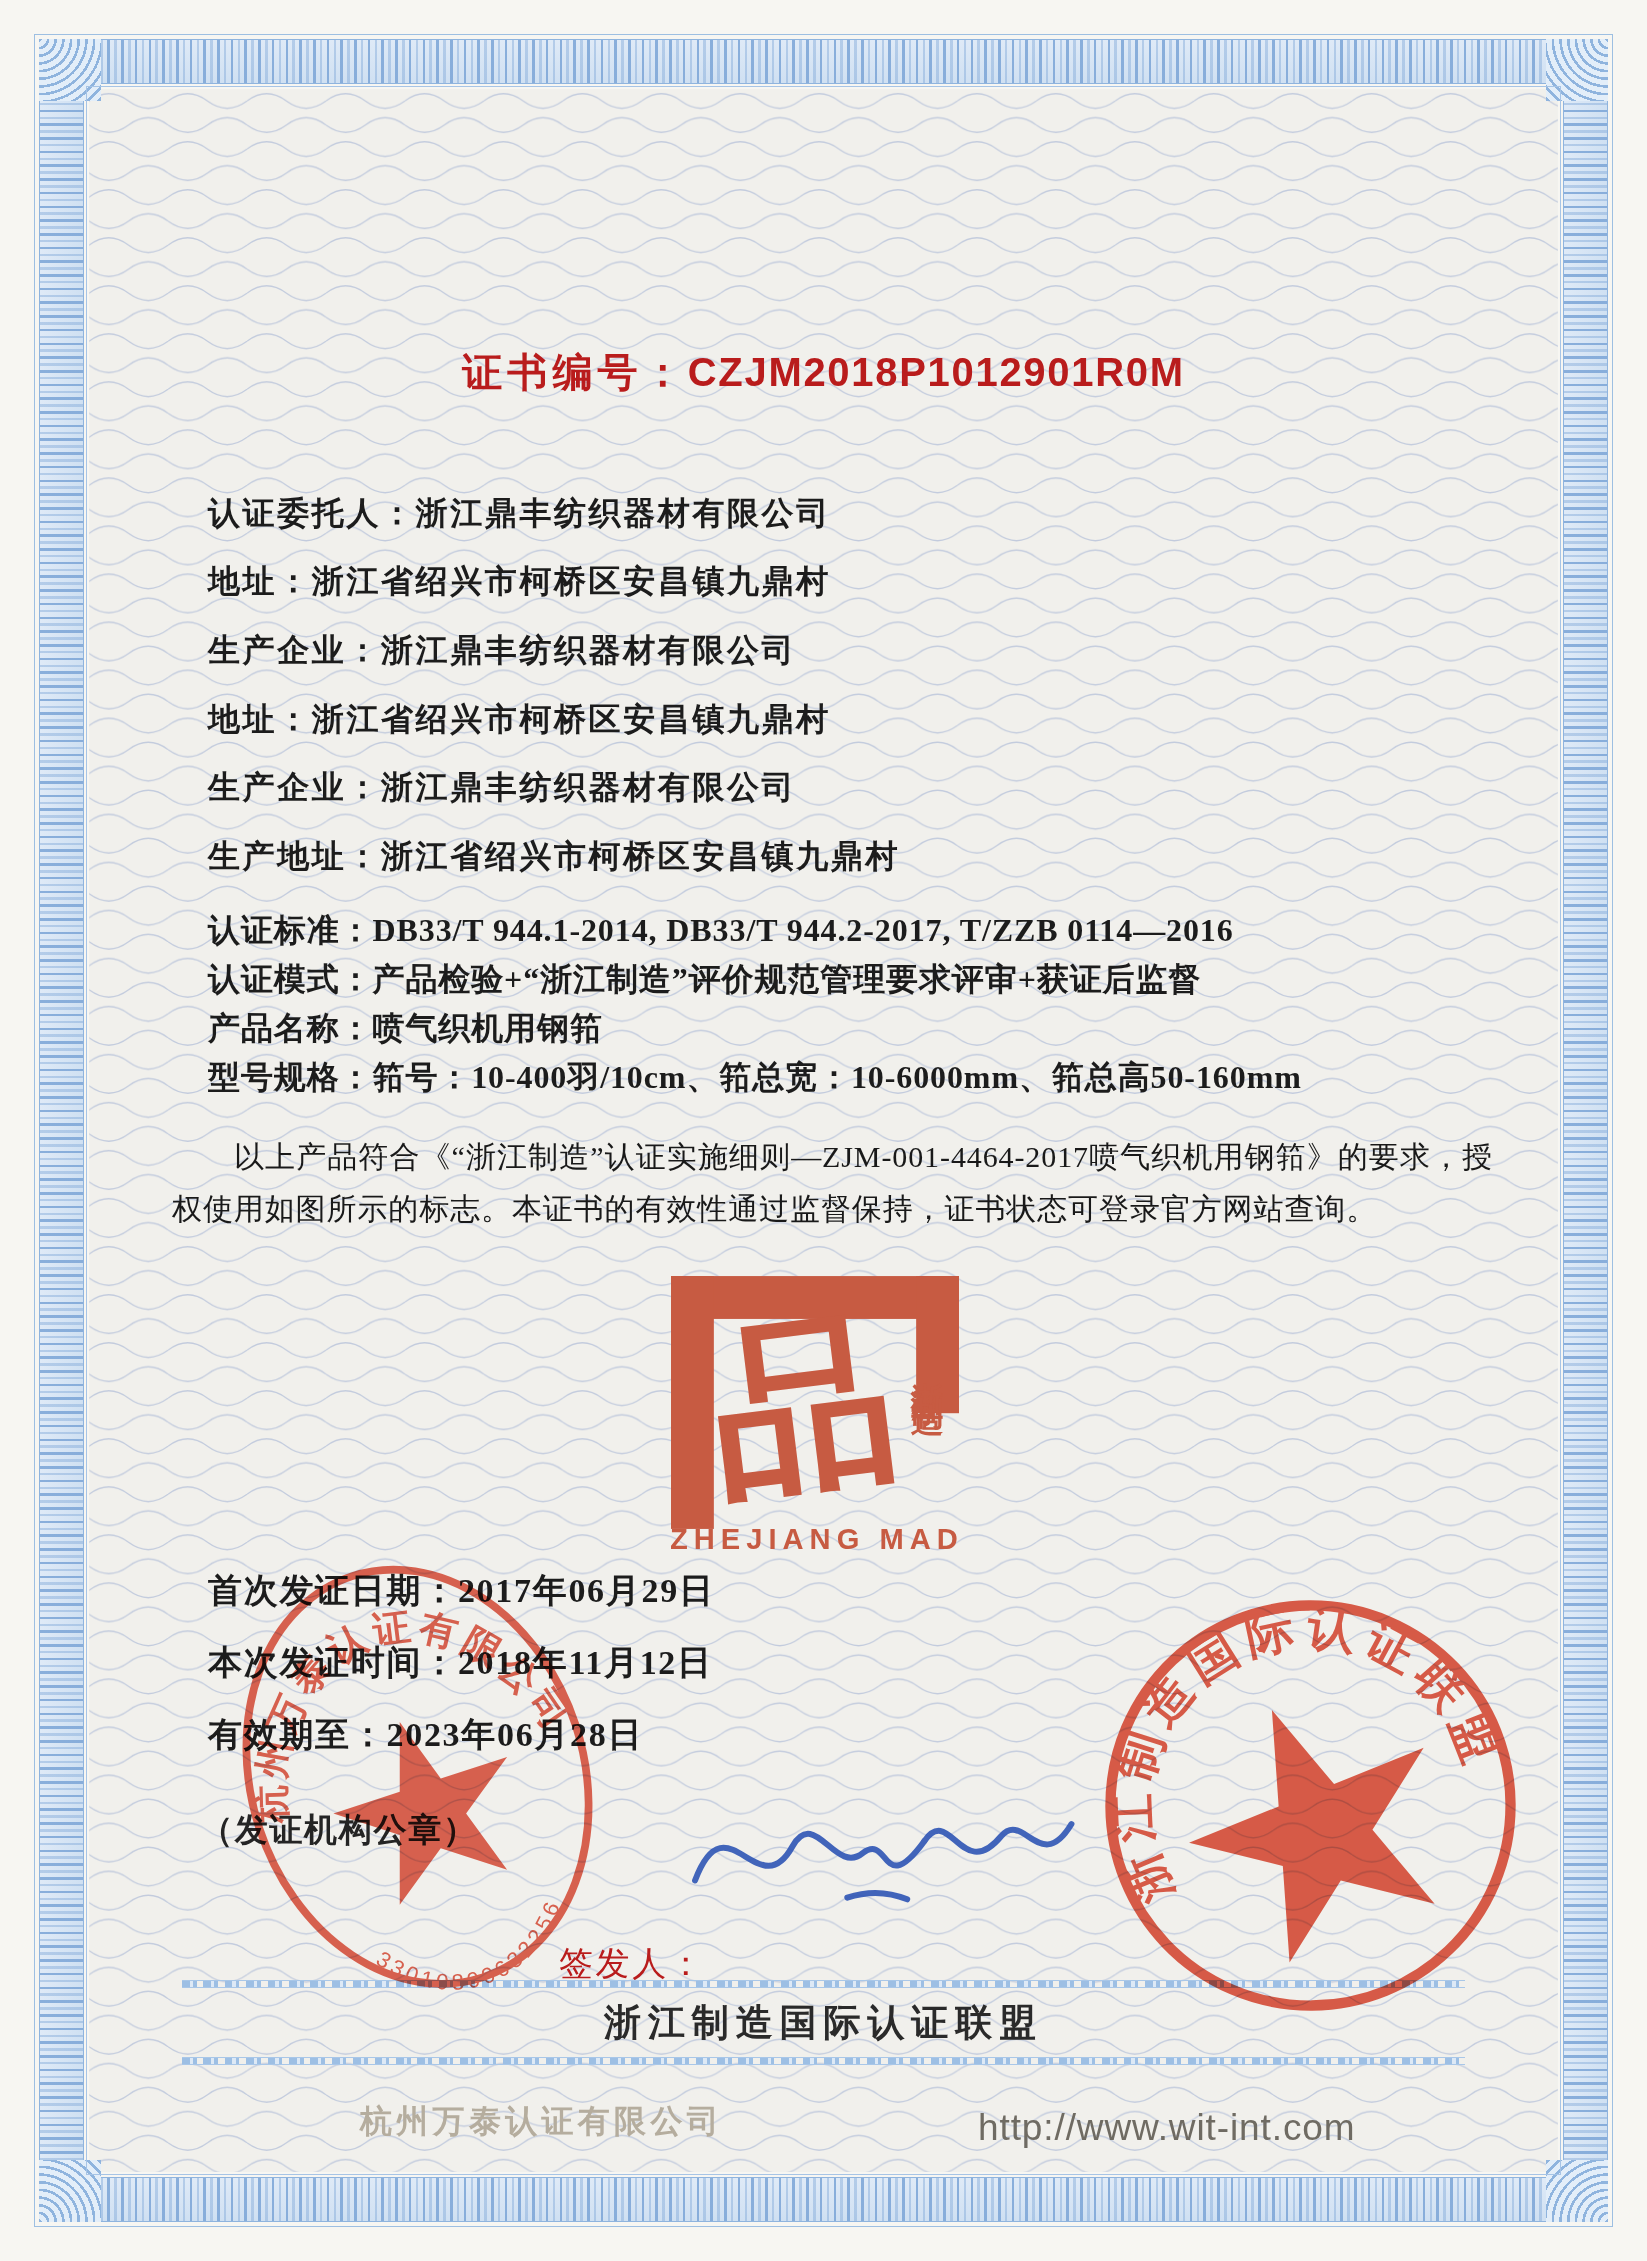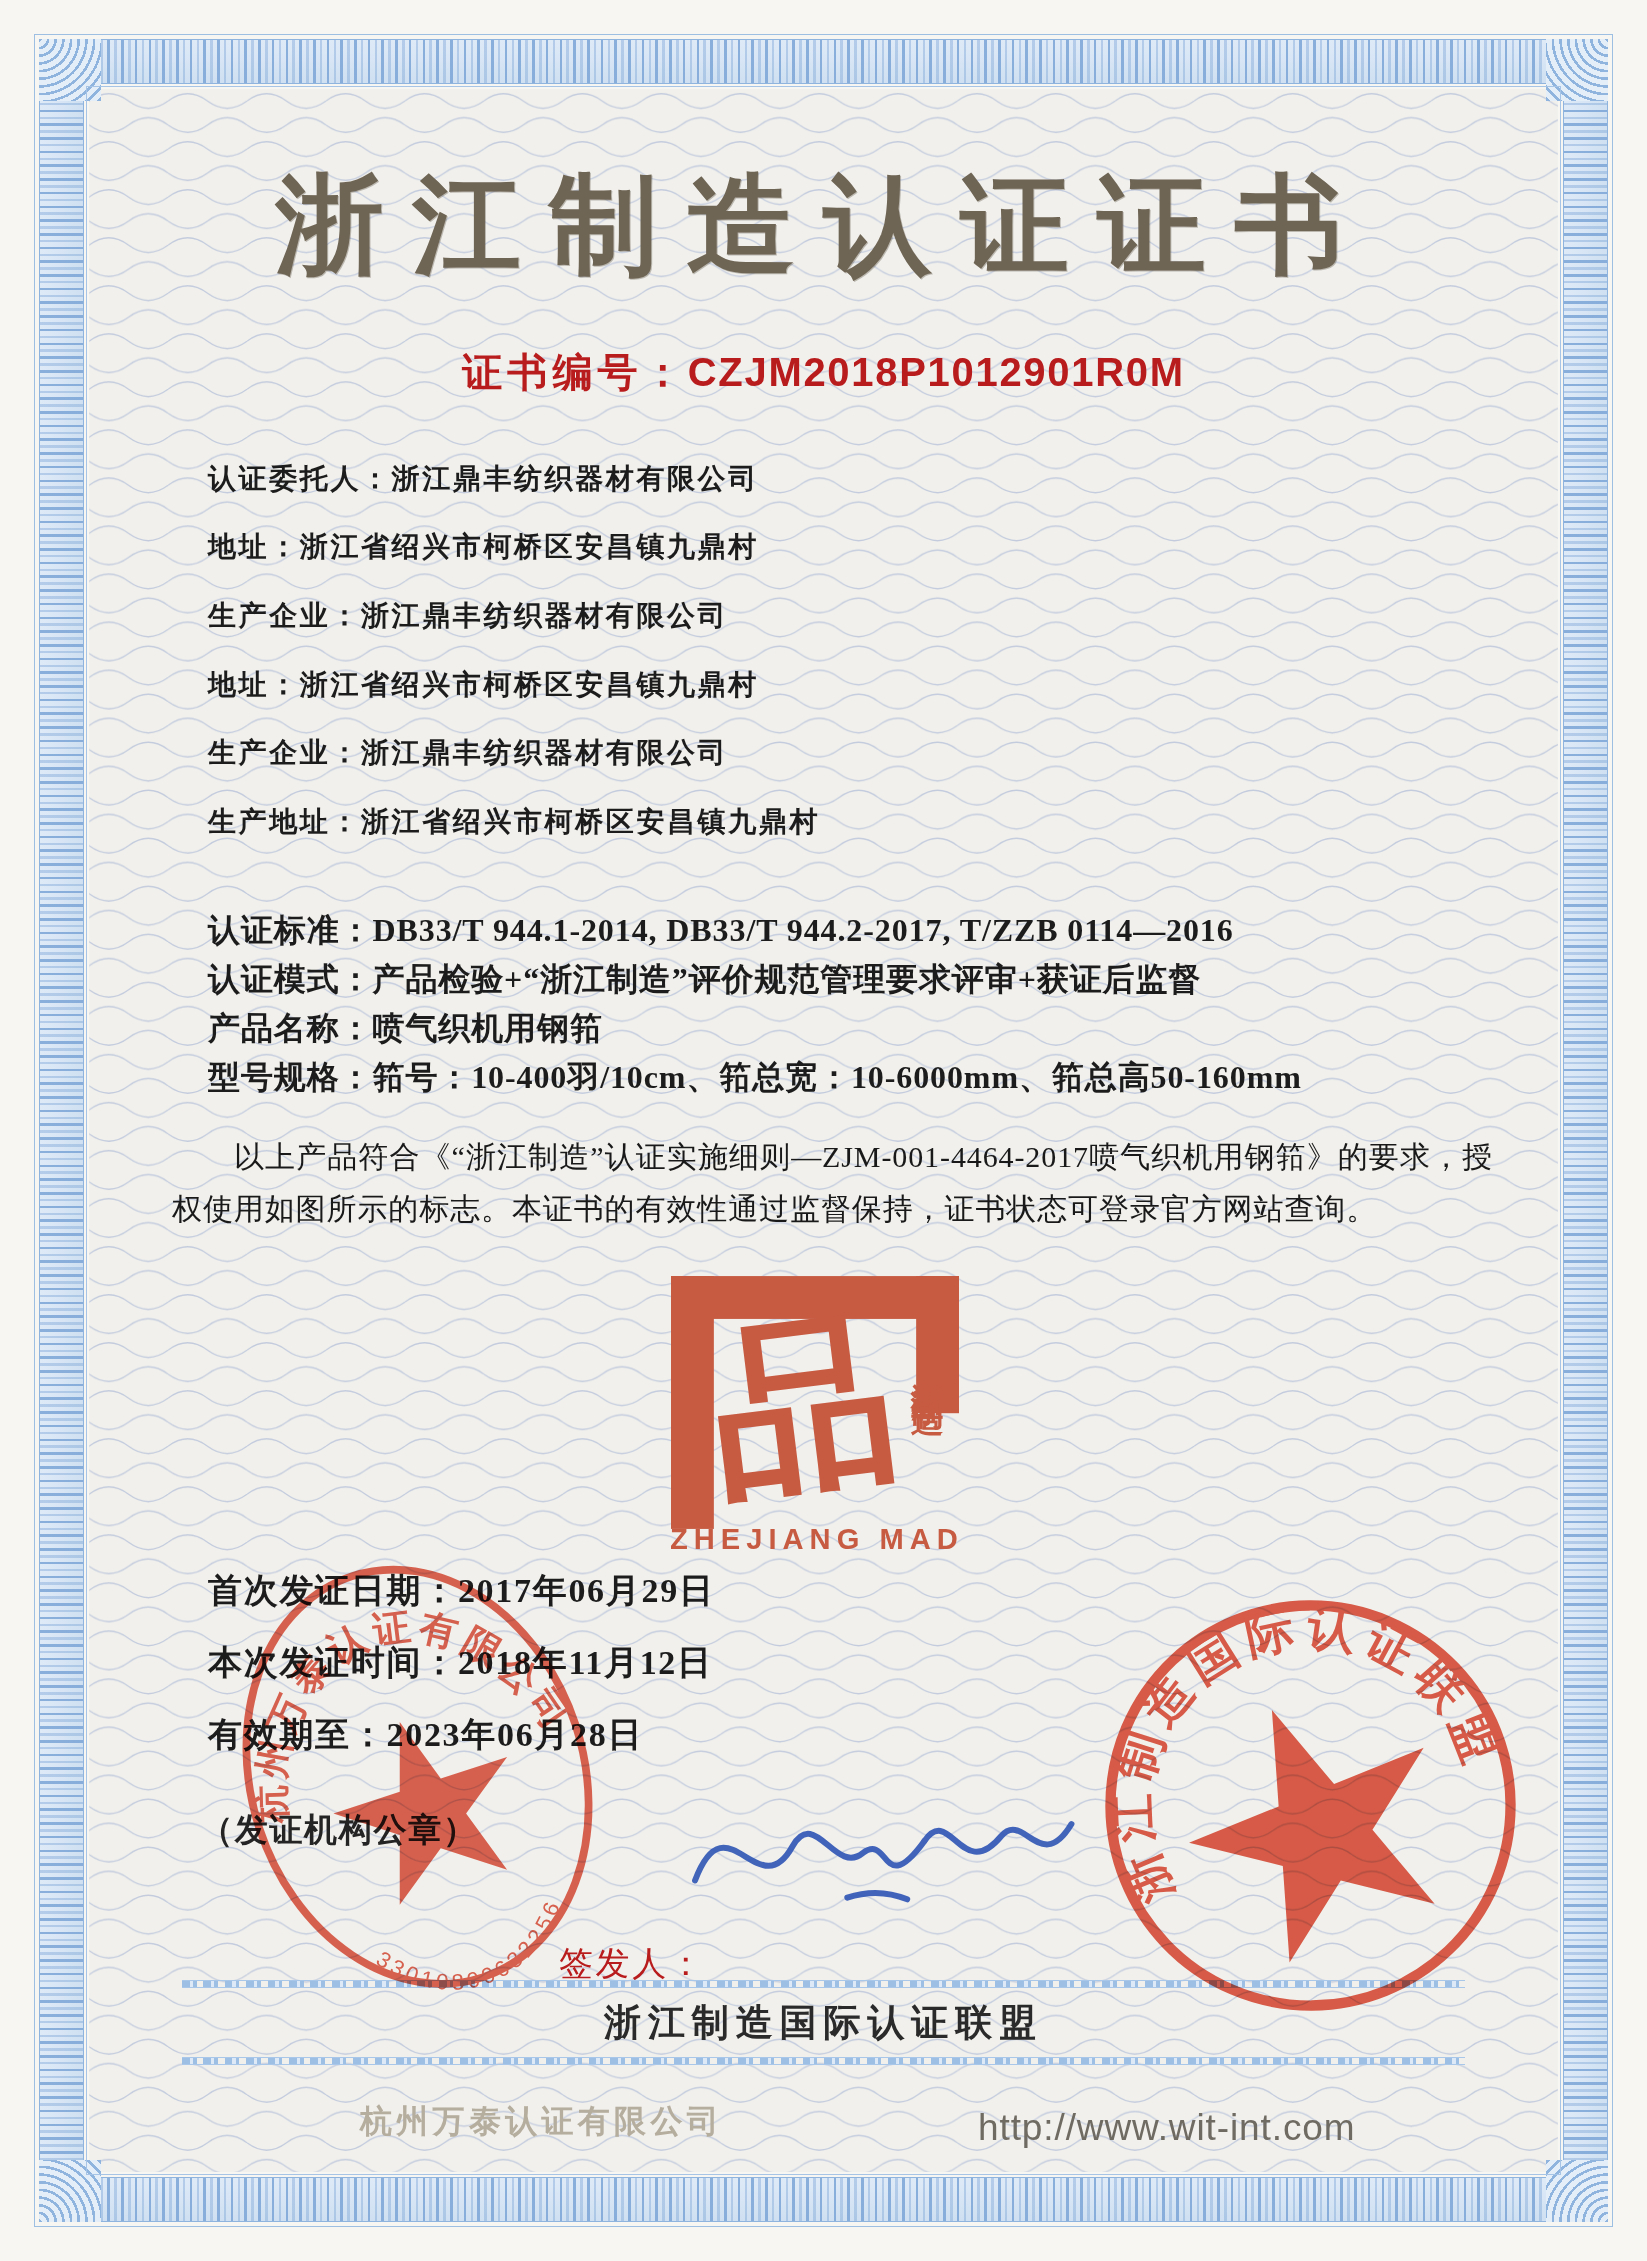--- a/index.html
+++ b/index.html
@@ -41,21 +41,21 @@
   .abs{position:absolute;z-index:1;}
   .title{
     left:0;right:0;top:153px;text-align:center;
     font-size:108px;font-weight:700;letter-spacing:29px;
     color:#6f6555;text-shadow:0.9px 0.9px 0 rgba(90,80,65,.35);
     font-family:"DejaVu Serif","Liberation Serif",serif;
   }
   .certno{left:0;right:0;top:345px;text-align:center;font-size:40px;font-weight:700;color:#b91c1c;}
   .certno .label{letter-spacing:5.1px;}
   .certno .code{font-family:"Liberation Sans","DejaVu Sans",sans-serif;letter-spacing:1.7px;}
-  .infoline{left:208px;font-size:28px;font-weight:700;color:#1c1c1c;letter-spacing:2.6px;white-space:nowrap;}
+  .infoline{left:208px;font-size:32px;font-weight:700;color:#1c1c1c;letter-spacing:2.6px;white-space:nowrap;margin-top:32px;}
   .specline{left:208px;font-size:32px;font-weight:700;color:#1c1c1c;letter-spacing:0.9px;white-space:nowrap;}
   .statement{
     left:172px;top:1131px;width:1321px;
     font-size:30px;line-height:52px;color:#191919;
     text-align:justify;text-indent:62px;letter-spacing:0.9px;
   }
   .dateline{left:208px;font-size:34px;font-weight:700;color:#1c1c1c;letter-spacing:1.7px;white-space:nowrap;}
   .sealnote{left:200px;top:1808px;font-size:33px;font-weight:600;color:#242424;letter-spacing:1.7px;}
   .issuer{left:559px;top:1941px;font-size:34px;font-weight:400;color:#b91c1c;letter-spacing:2.6px;}
   
@@ -91,21 +91,20 @@
   <div class="band band-top"></div>
   <div class="band band-bottom"></div>
   <div class="band v band-left"></div>
   <div class="band v band-right"></div>
   <div class="corner tl"></div>
   <div class="corner tr"></div>
   <div class="corner bl"></div>
   <div class="corner br"></div>
   <div class="frame-line-inner"></div>
 
-  <div class="abs title">浙江制造认证证书</div>
 
   <div class="abs certno">
     <span class="label">证书编号：</span><span class="code">CZJM2018P1012901R0M</span>
   </div>
 
   <div class="abs infoline" style="top:460px"><span>认证委托人：</span><span>浙江鼎丰纺织器材有限公司</span></div>
   <div class="abs infoline" style="top:528px"><span>地址：</span><span>浙江省绍兴市柯桥区安昌镇九鼎村</span></div>
   <div class="abs infoline" style="top:597px"><span>生产企业：</span><span>浙江鼎丰纺织器材有限公司</span></div>
   <div class="abs infoline" style="top:666px"><span>地址：</span><span>浙江省绍兴市柯桥区安昌镇九鼎村</span></div>
   <div class="abs infoline" style="top:734px"><span>生产企业：</span><span>浙江鼎丰纺织器材有限公司</span></div>

